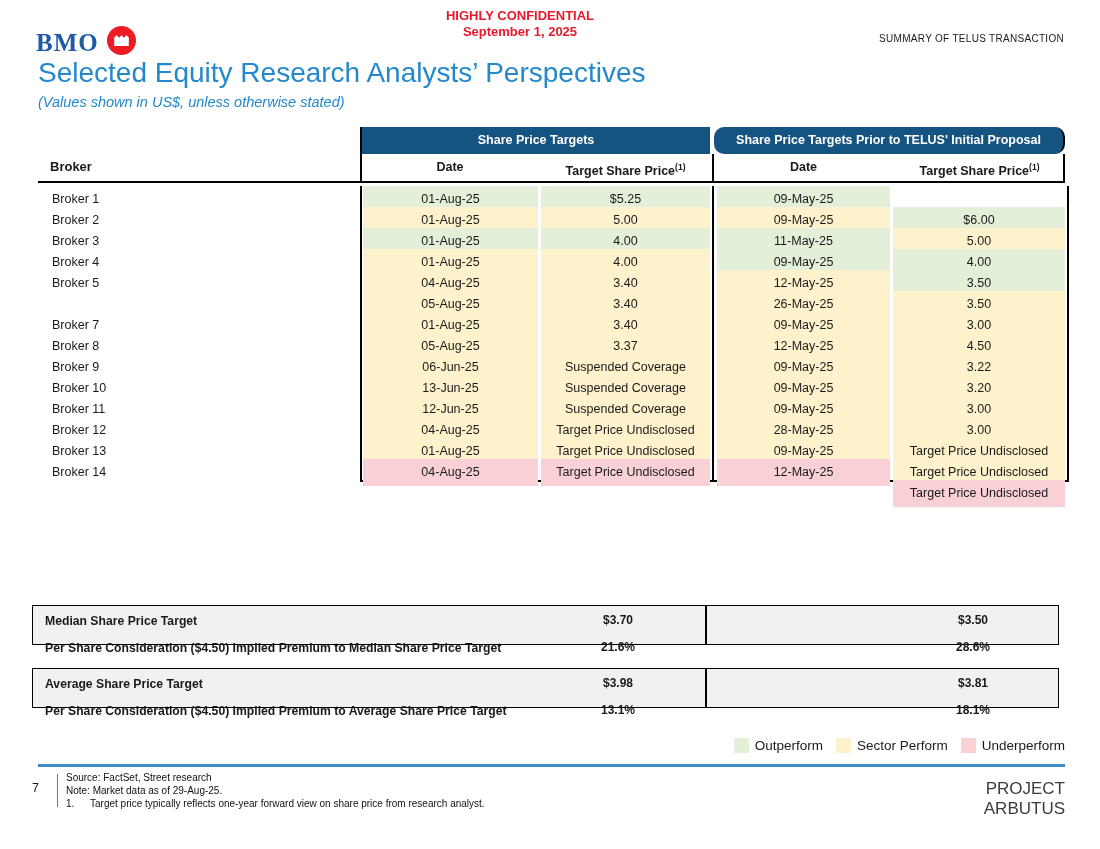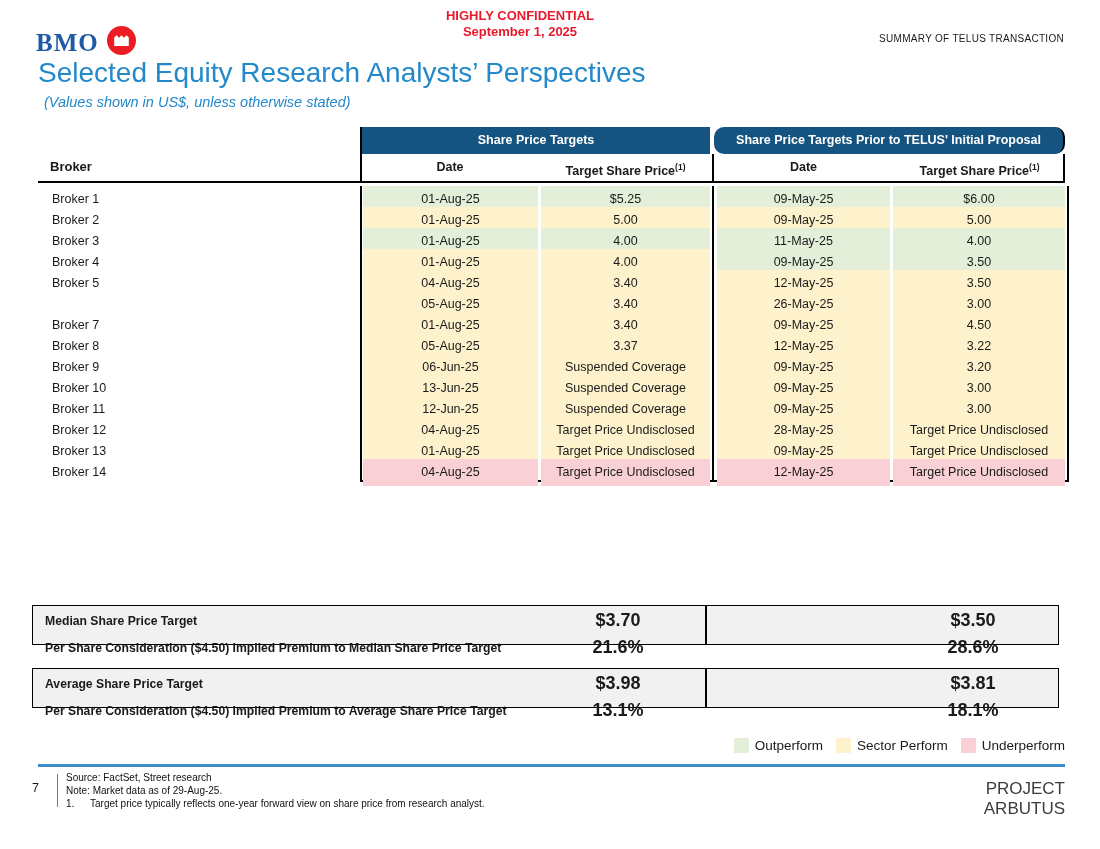--- a/index.html
+++ b/index.html
@@ -8,21 +8,21 @@
 
   
   .confidential{position:absolute;left:320px;top:8px;width:400px;text-align:center;
     color:var(--confidential-red,#e8192c);font-weight:bold;
     font-size:13px;line-height:16px;}
   .corner-tag{position:absolute;right:36px;top:33px;font-size:10px;color:#1a1a1a;letter-spacing:.3px;}
   .logo{position:absolute;left:36px;top:26px;display:flex;align-items:center;gap:8px;}
   .logo-word{font-family:"Liberation Serif", serif;font-weight:bold;font-size:25px;
     color:var(--logo-blue,#1e5aa5);letter-spacing:1px;}
   .title{position:absolute;left:38px;top:57px;font-size:28px;color:var(--title-blue,#2389ca);}
-  .subtitle{position:absolute;left:44px;top:94px;font-size:14.5px;font-style:italic;color:var(--title-blue,#2389ca);}
+  .subtitle{position:absolute;left:38px;top:94px;font-size:14.5px;font-style:italic;color:var(--title-blue,#2389ca);}
 
   
   .navy{position:absolute;top:127px;height:27px;background:var(--header-navy,#155380);
     color:#fff;font-weight:bold;font-size:12.5px;line-height:27px;text-align:center;box-sizing:border-box;}
   .navy1{left:360px;width:350px;border-left:2px solid #000;}
   .navy2{left:714px;width:351px;border-right:2px solid #000;border-radius:10px;}
 
   
   .subheader{position:absolute;left:360px;top:154px;width:705px;height:27px;background:#fff;
     border-left:2px solid #000;border-right:2px solid #000;box-sizing:border-box;}
@@ -39,35 +39,35 @@
   
   .rows{position:absolute;left:360px;top:186px;width:705px;
     border-left:2px solid #000;border-right:2px solid #000;border-bottom:2.5px solid #000;box-sizing:content-box;}
   .rows::before{content:'';position:absolute;left:349.5px;top:0;bottom:0;width:2.5px;background:#000;z-index:2;}
   .drow{position:relative;height:21px;padding-left:44px;}
   .cell{position:absolute;top:0;height:26.5px;line-height:26.5px;text-align:center;font-size:12.5px;color:#1a1a1a;}
   .c-broker{left:-310px;width:290px;text-align:left;background:none!important;}
   .c-d1{left:1px;width:175px;}
   .c-t1{left:179px;width:169px;}
   .c-d2{left:355px;width:173px;}
-  .c-t2{left:531px;width:172px;}
+  .c-t2{left:531px;width:172px;margin-top:21px;}
   .cell[data-rating="outperform"]{background:var(--outperform,#e3efd9);}
   .cell[data-rating="sector-perform"]{background:var(--sector-perform,#fdf2cc);}
   .cell[data-rating="underperform"]{background:var(--underperform,#f8d0d5);}
 
   
   .sumbox{position:absolute;left:32px;width:1027px;height:40px;background:var(--summary-bg,#f1f1f2);
     border:1.6px solid #000;box-sizing:border-box;}
   .sumbox::before{content:'';position:absolute;left:672px;top:0;bottom:0;width:2px;background:#000;}
   .sumbox1{top:605px;}
   .sumbox2{top:668px;}
   .srow{position:relative;height:27px;display:flex;align-items:center;}
   .srow.first{margin-top:1px;}
   .slabel{padding-left:12px;font-weight:bold;font-size:12.2px;}
-  .sval{position:absolute;top:0;height:27px;line-height:27px;text-align:center;font-weight:bold;font-size:18px;}
+  .sval{position:absolute;top:0;height:27px;line-height:27px;text-align:center;font-weight:bold;font-size:12px;}
   .sval1{left:460px;width:250px;}
   .sval2{left:815px;width:250px;}
 
   
   .legend{position:absolute;right:35px;top:738px;display:flex;align-items:center;gap:13px;font-size:13.5px;}
   .litem{display:flex;align-items:flex-start;gap:6px;}
   .swatch{width:15px;height:15px;display:inline-block;}
   .sw-out{background:var(--outperform,#e3efd9);}
   .sw-sec{background:var(--sector-perform,#fdf2cc);}
   .sw-und{background:var(--underperform,#f8d0d5);}

